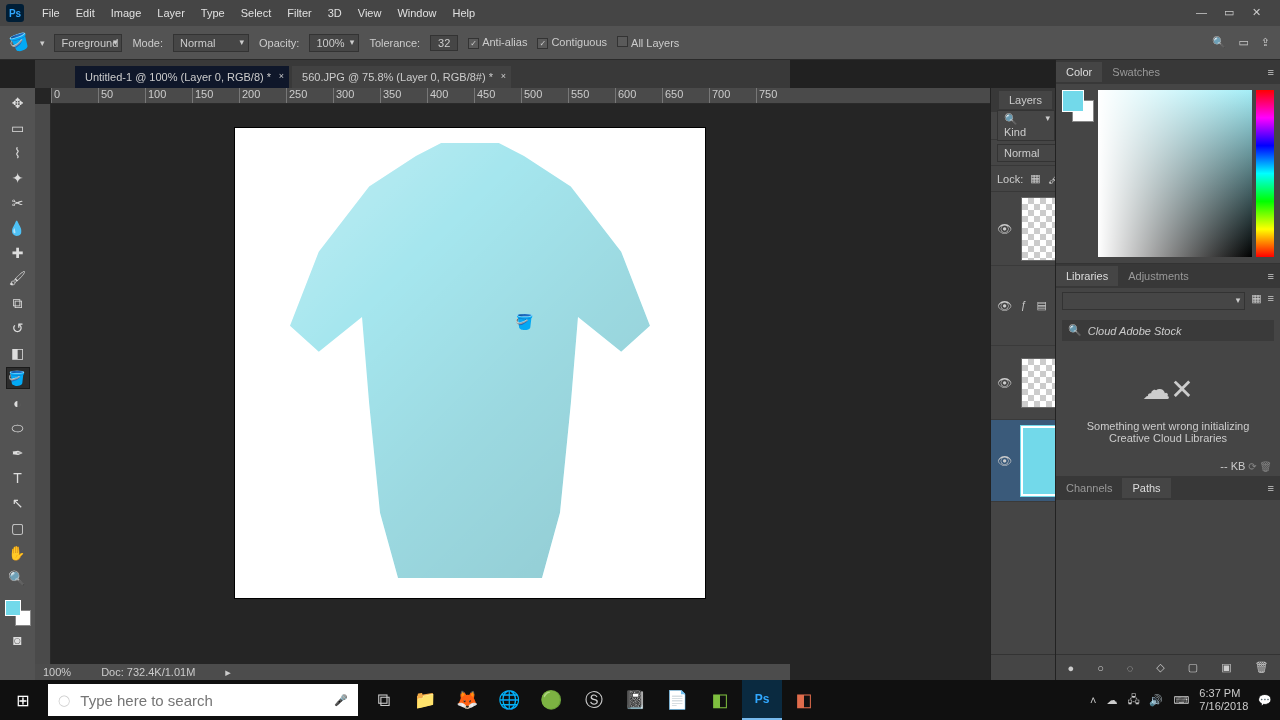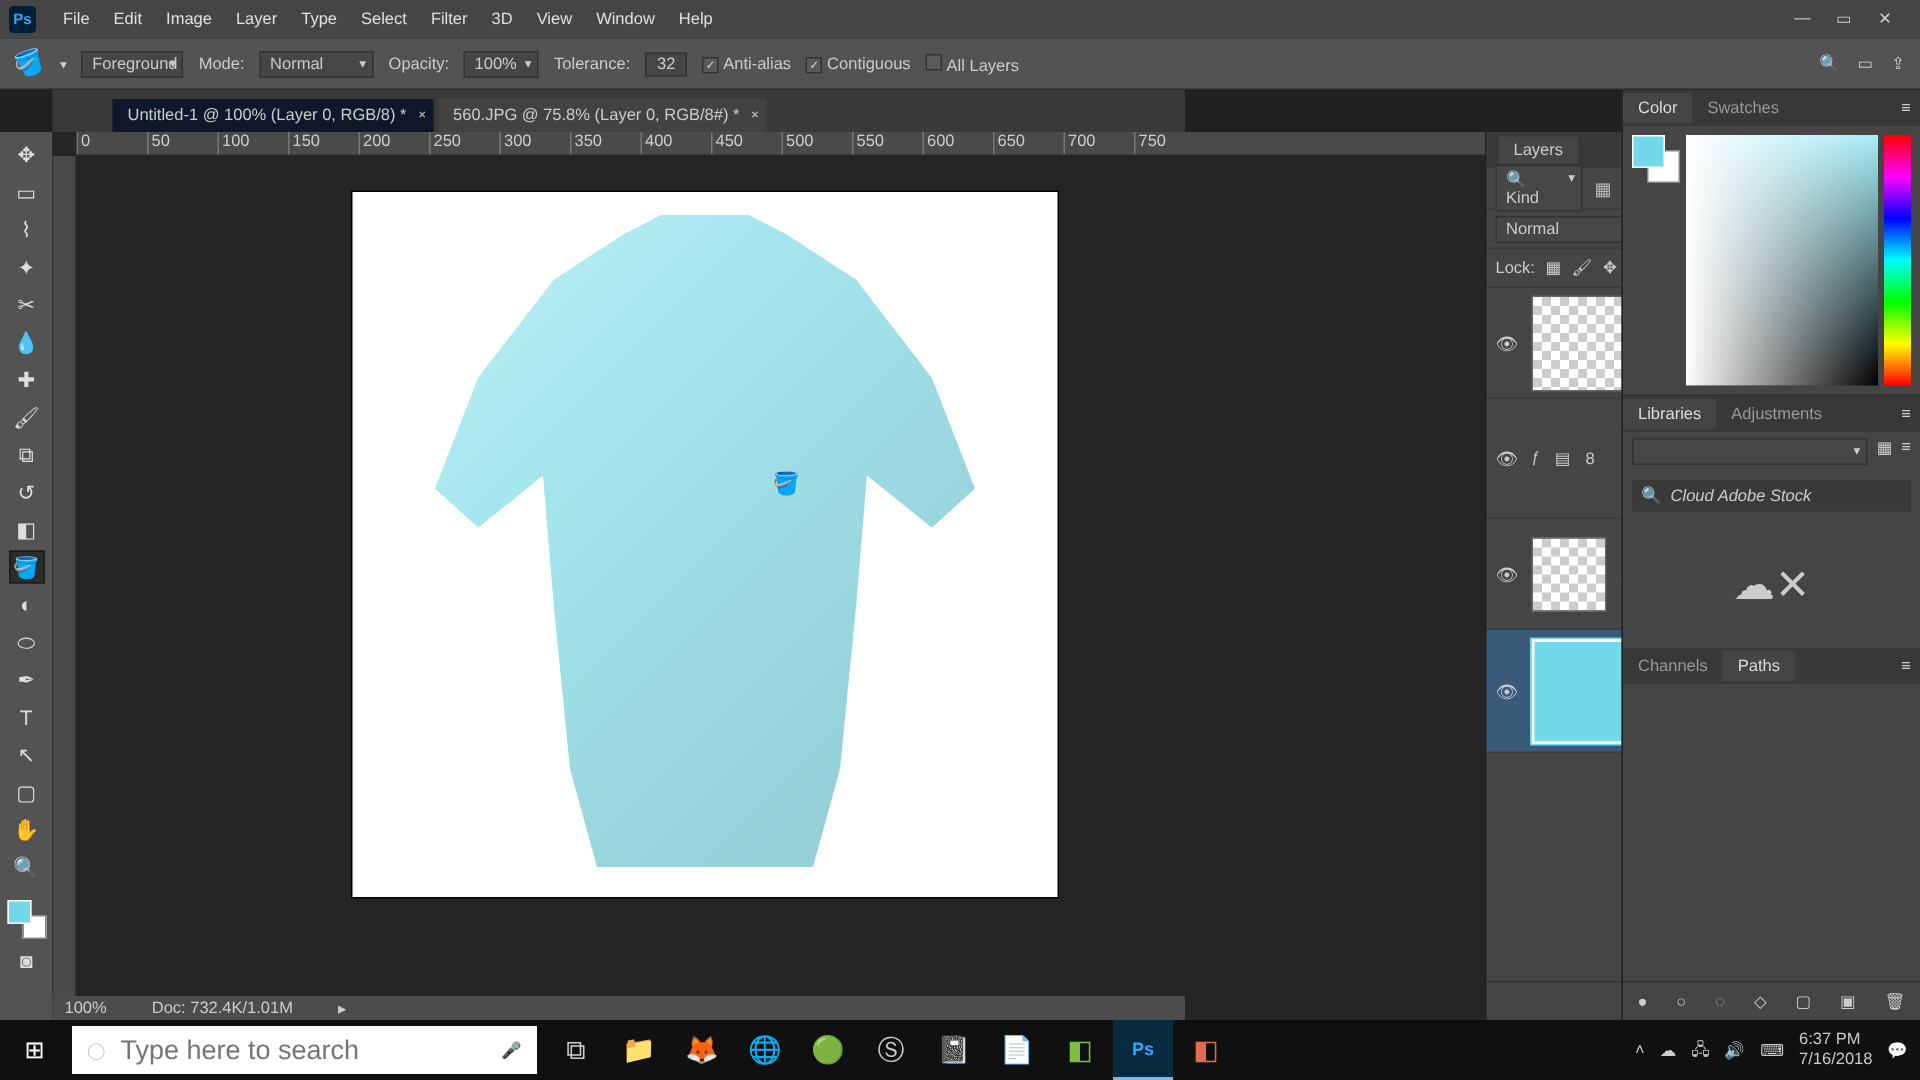--- a/index.html
+++ b/index.html
@@ -48,41 +48,41 @@
 .eye{width:14px;font-size:12px}
 .thumb{width:68px;height:64px;border:1px solid #666;background:#fff;flex-shrink:0}
 .thumb.checker{background:repeating-conic-gradient(#ccc 0 25%,#fff 0 50%) 0 0/12px 12px}
 .thumb.small{width:50px;height:50px}
 .thumb.cyan{background:#72d9ea}
 .thumb.sel{border:2px solid #fff;outline:1px solid #72d9ea}
 .layer-name{font-size:11px;color:#ddd}
 .dock-foot{height:26px;display:flex;align-items:center;justify-content:flex-end;gap:10px;padding:0 8px;border-top:1px solid #333;font-size:12px}
 .mid-strip{width:30px;background:#424242;display:flex;flex-direction:column;align-items:center;gap:14px;padding-top:8px}
 .mid-strip .s{font-size:15px;color:#ccc;cursor:pointer}
-.right-panels{position:absolute;right:0;top:60px;width:199px;height:620px;background:#454545;border-left:1px solid #222;display:flex;flex-direction:column}
+.right-panels{position:absolute;right:0;top:60px;width:225px;height:620px;background:#454545;border-left:1px solid #222;display:flex;flex-direction:column}
 .p-tabs{height:24px;display:flex;align-items:center;background:#383838}
 .p-tab{padding:4px 10px;font-size:11px;color:#999}
 .p-tab.active{background:#454545;color:#ddd}
 .color-body{height:180px;display:flex;padding:6px;gap:4px;border-bottom:1px solid #333}
 .fgbg2{position:relative;width:32px;height:32px}
 .fgbg2 .f{width:22px;height:22px;background:#72d9ea;border:1px solid #fff;position:absolute;top:0;left:0}
 .fgbg2 .b{width:22px;height:22px;background:#fff;border:1px solid #888;position:absolute;bottom:0;right:0}
 .grad{flex:1;background:linear-gradient(to bottom,#a5eef7,#000);position:relative}
 .grad::before{content:"";position:absolute;inset:0;background:linear-gradient(to right,#fff,transparent)}
 .hue{width:18px;background:linear-gradient(to bottom,red,magenta,blue,cyan,lime,yellow,red)}
 .lib-body{padding:12px;text-align:center;color:#888;font-size:11px}
 .lib-body .cloud{font-size:28px;margin:14px 0}
 .lib-search{margin:6px;padding:4px 6px;background:#3a3a3a;display:flex;align-items:center;gap:6px;color:#777}
 .kb{font-size:10px;text-align:right;padding:4px 8px;color:#888}
 .lib-foot{height:26px;display:flex;align-items:center;justify-content:space-around;border-top:1px solid #333;font-size:11px;color:#888}
 .statusbar{position:absolute;bottom:40px;left:35px;right:490px;height:16px;background:#4c4c4c;display:flex;align-items:center;padding:0 8px;gap:30px;font-size:10px;color:#ddd;z-index:2}
 .taskbar{position:absolute;bottom:0;left:0;right:0;height:40px;background:#101010;display:flex;align-items:center}
 .win-start{width:46px;height:40px;display:flex;align-items:center;justify-content:center;font-size:16px;color:#fff}
 .search-box{flex:0 0 310px;height:32px;background:#fff;display:flex;align-items:center;padding:0 10px;gap:10px;margin:0 2px}
-.search-box input{border:none;outline:none;flex:1;font-size:18px;color:#14532d}
+.search-box input{border:none;outline:none;flex:1;font-size:15px;color:#14532d}
 .task-icons{display:flex;align-items:center;gap:2px;margin-left:4px}
 .task-icons .ti{width:40px;height:40px;display:flex;align-items:center;justify-content:center;font-size:18px}
 .tray{margin-left:auto;display:flex;align-items:center;gap:10px;padding:0 8px;color:#fff;font-size:11px}
 .clock{text-align:left;line-height:1.2}
 </style>
 </head>
 <body>
 
 <div class="menubar">
   <div class="ps-logo">Ps</div>
@@ -284,21 +284,23 @@
     <div class="select" style="flex:1;height:18px"></div>
     <span>▦</span>
     <span>≡</span>
   </div>
   <div class="lib-search">
     <span>🔍</span>
     <span style="font-style:italic">Cloud Adobe Stock</span>
   </div>
   <div class="lib-body">
     <div class="cloud">☁✕</div>
-  </div>
+    <div>Something went wrong initializing Creative Cloud Libraries</div>
+  </div>
+  <div class="kb"><span>-- KB</span> ⟳ 🗑</div>
   <div class="p-tabs">
     <span class="p-tab">Channels</span>
     <span class="p-tab active">Paths</span>
     <span style="margin-left:auto;padding:0 6px">≡</span>
   </div>
   <div style="flex:1"></div>
   <div class="lib-foot">
     <span>●</span>
     <span>○</span>
     <span>◌</span>

